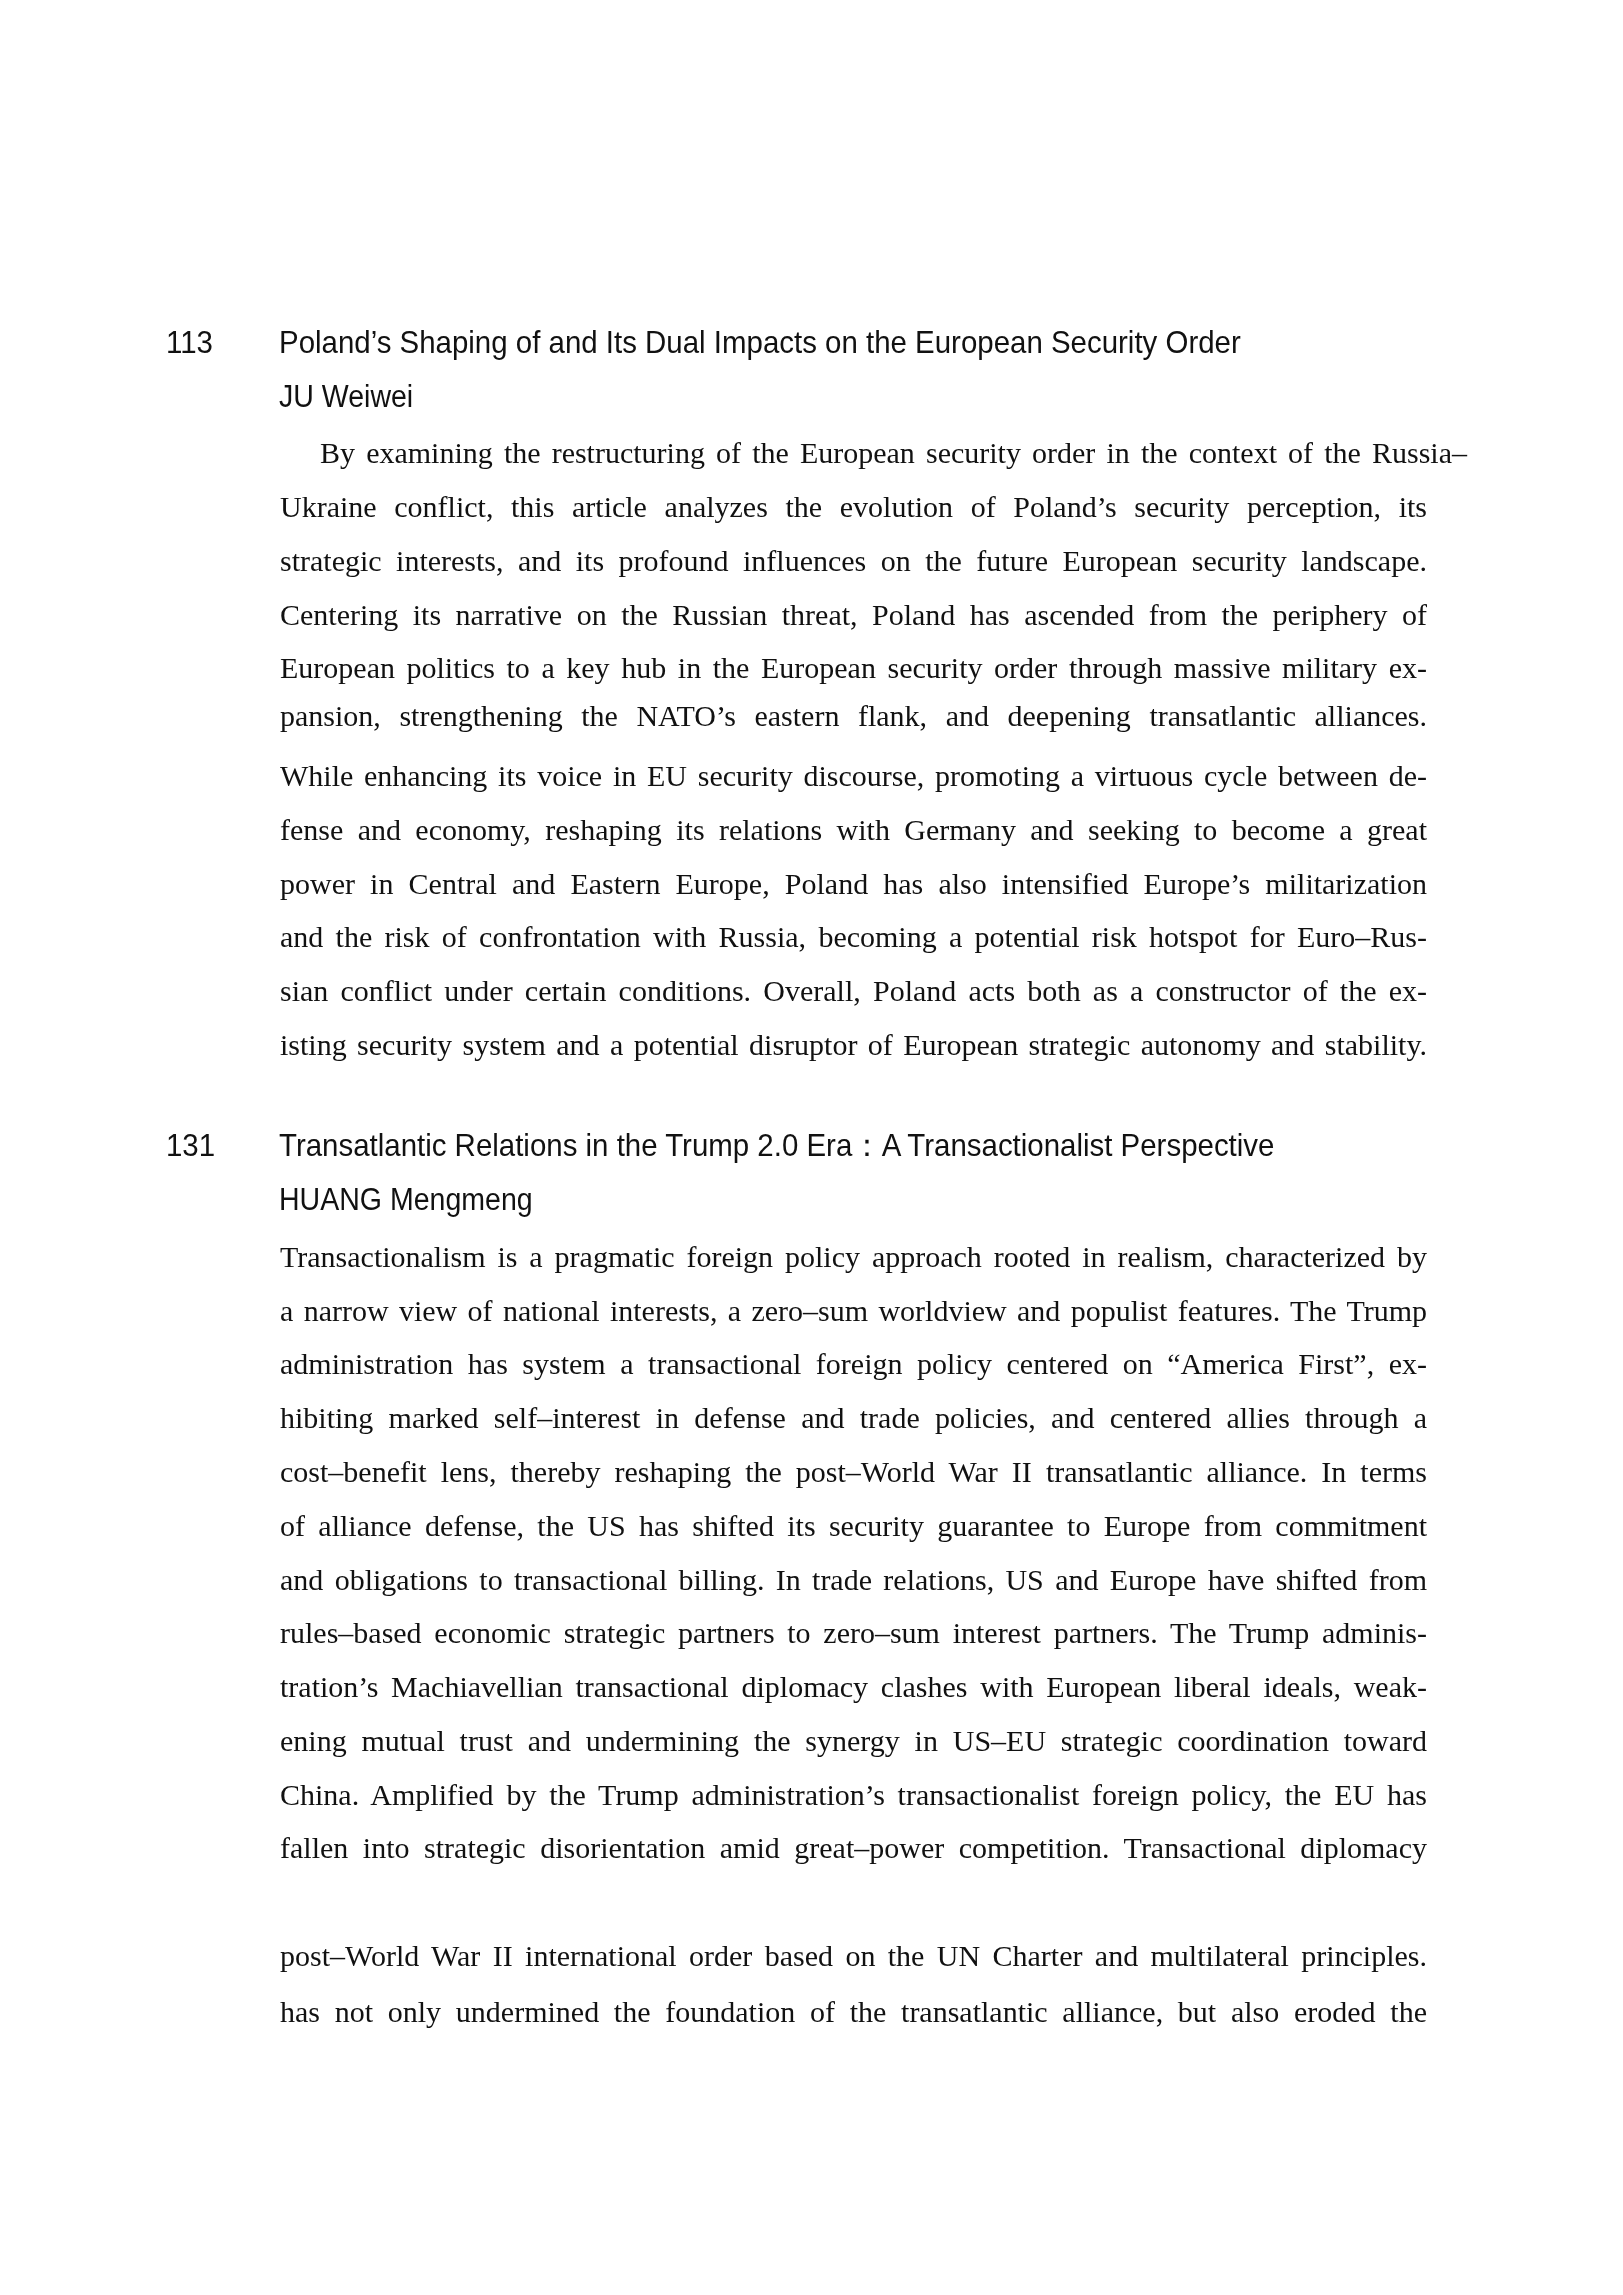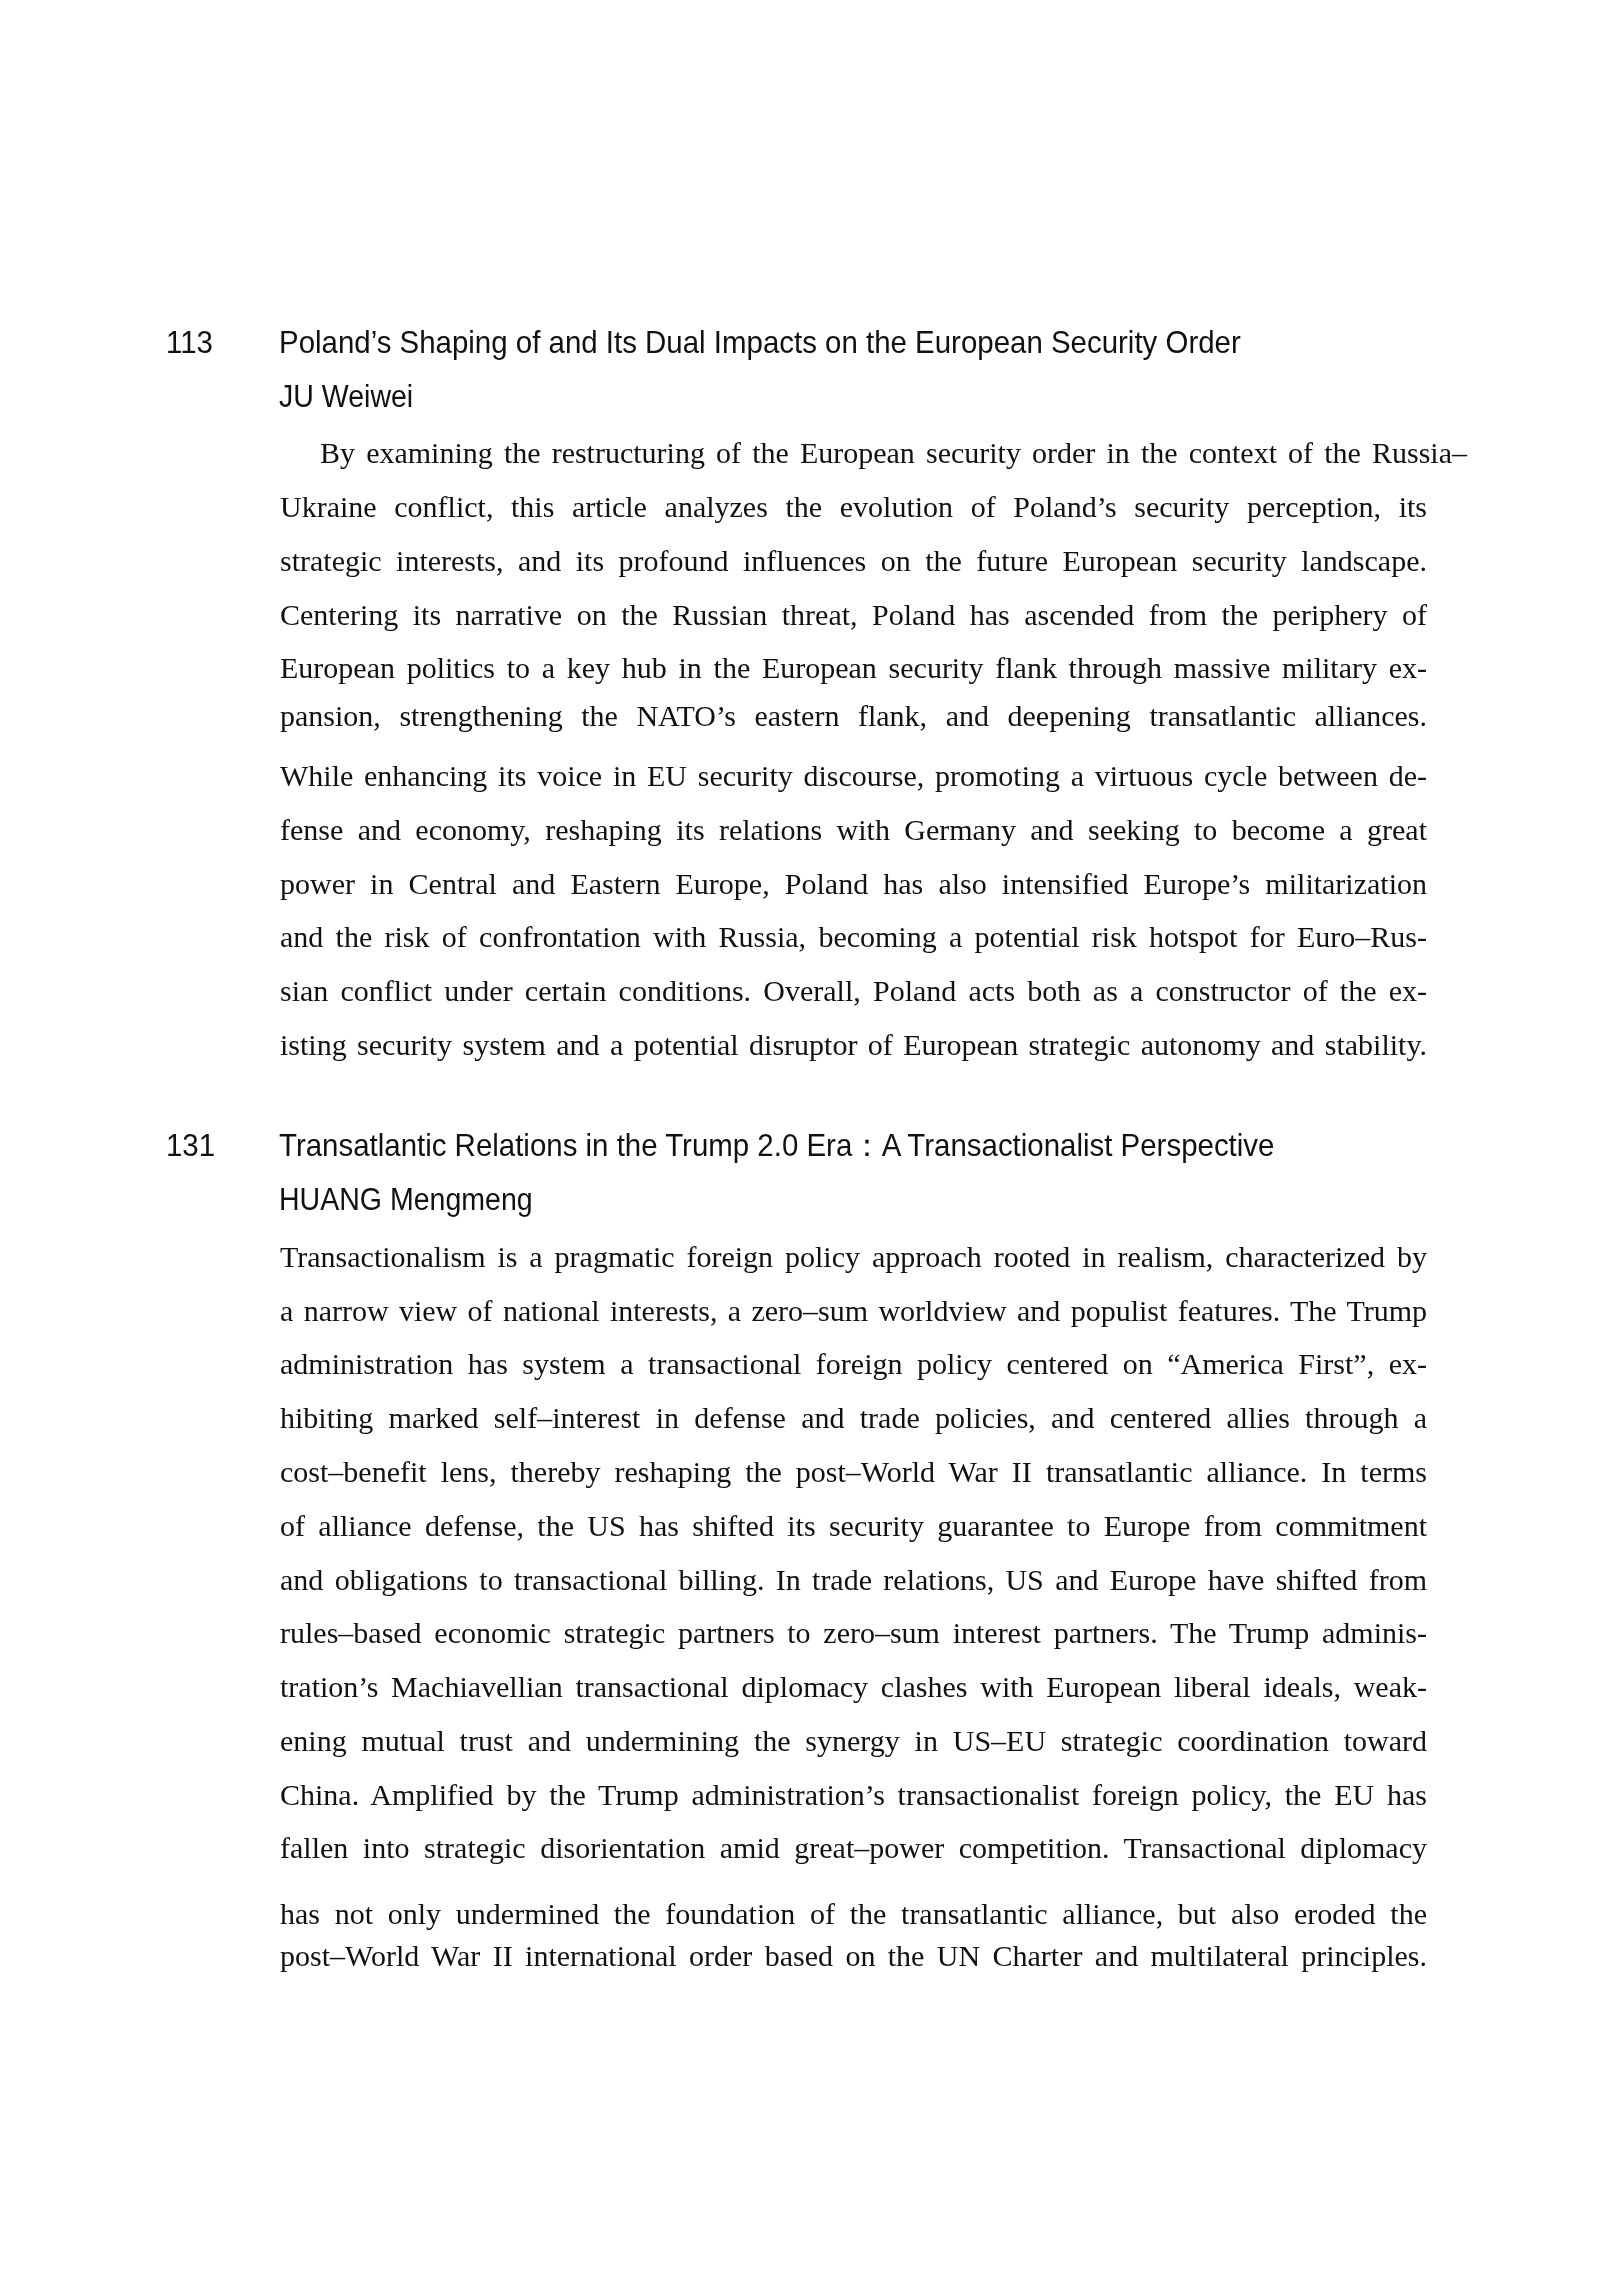--- a/index.html
+++ b/index.html
@@ -28,21 +28,21 @@
     <div class="body-line" style="top:480px;">
         <span class="inner">Ukraine conflict, this article analyzes the evolution of Poland’s security perception, its</span>
       </div>
     <div class="body-line" style="top:534px;">
         <span class="inner">strategic interests, and its profound influences on the future European security landscape.</span>
       </div>
     <div class="body-line" style="top:588px;">
         <span class="inner">Centering its narrative on the Russian threat, Poland has ascended from the periphery of</span>
       </div>
     <div class="body-line" style="top:641px;">
-        <span class="inner">European politics to a key hub in the European security flank through massive military ex-</span>
+        <span class="inner">European politics to a key hub in the European security order through massive military ex-</span>
       </div>
     <div class="body-line" style="top:689px;">
         <span class="inner">pansion, strengthening the NATO’s eastern flank, and deepening transatlantic alliances.</span>
       </div>
     <div class="body-line" style="top:749px;">
         <span class="inner">While enhancing its voice in EU security discourse, promoting a virtuous cycle between de-</span>
       </div>
     <div class="body-line" style="top:803px;">
         <span class="inner">fense and economy, reshaping its relations with Germany and seeking to become a great</span>
       </div>
@@ -97,21 +97,21 @@
       </div>
     <div class="body-line" style="top:1714px;">
         <span class="inner">ening mutual trust and undermining the synergy in US–EU strategic coordination toward</span>
       </div>
     <div class="body-line" style="top:1768px;">
         <span class="inner">China. Amplified by the Trump administration’s transactionalist foreign policy, the EU has</span>
       </div>
     <div class="body-line" style="top:1821px;">
         <span class="inner">fallen into strategic disorientation amid great–power competition. Transactional diplomacy</span>
       </div>
-    <div class="body-line" style="top:1887px;">
+    <div class="body-line" style="top:1985px;">
         <span class="inner">has not only undermined the foundation of the transatlantic alliance, but also eroded the</span>
       </div>
     <div class="body-line" style="top:1929px;">
         <span class="inner">post–World War II international order based on the UN Charter and multilateral principles.</span>
       </div>
   </div>
 </div>
 
 
 </body></html>

